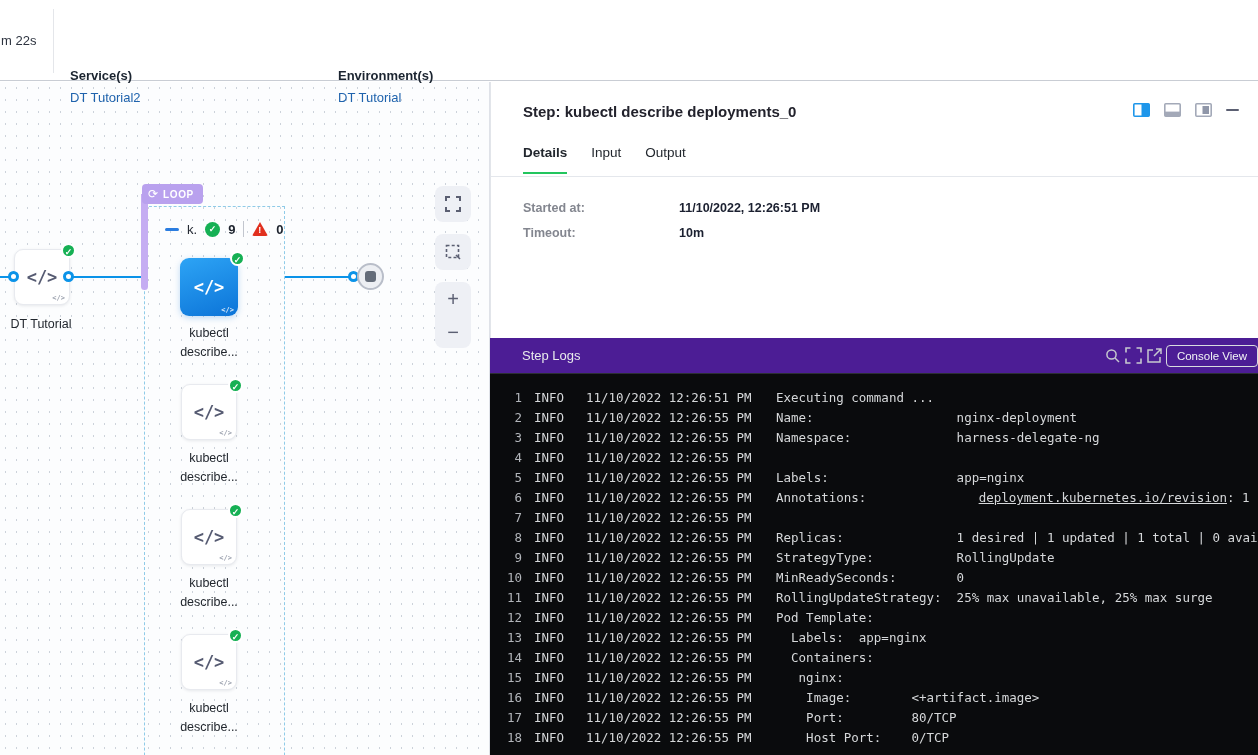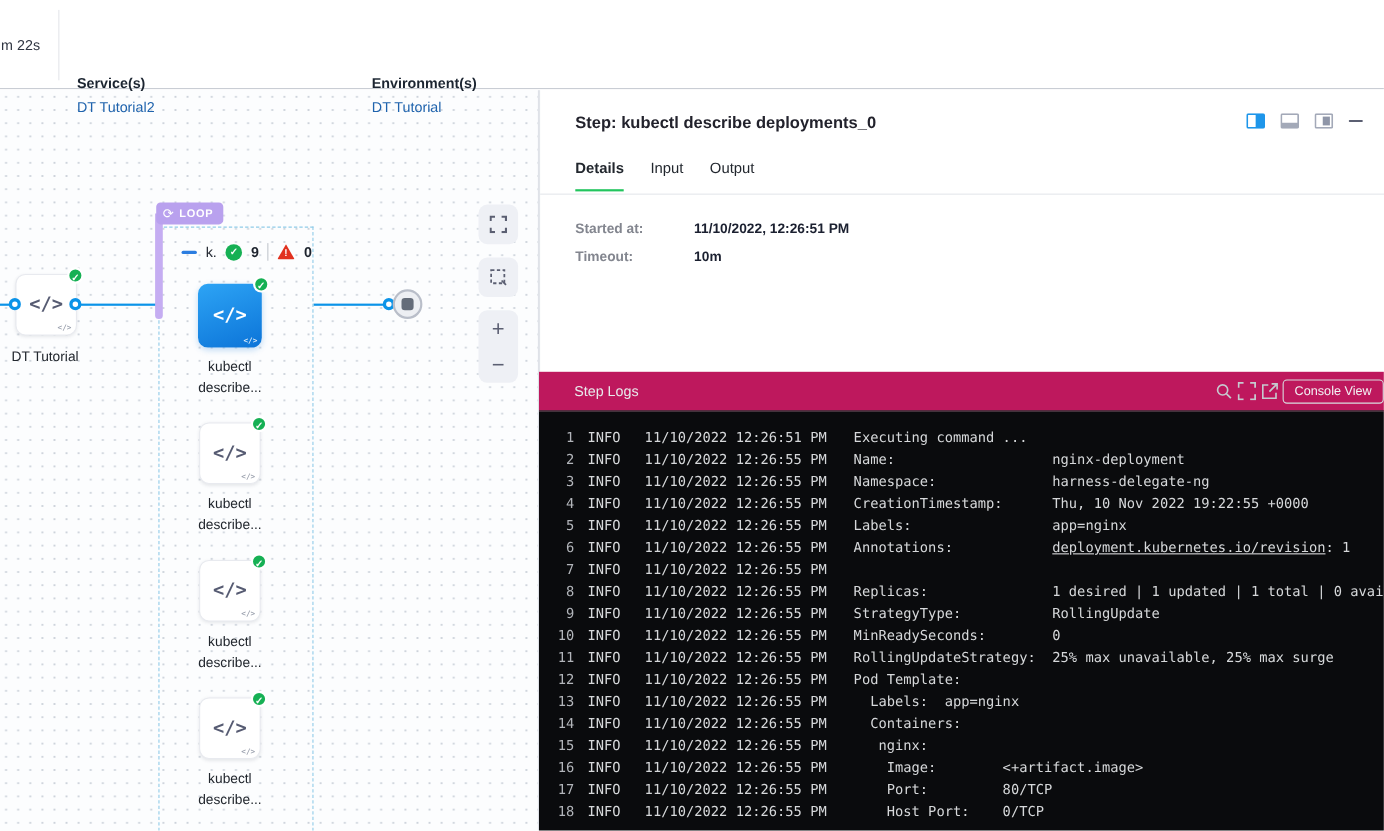--- a/index.html
+++ b/index.html
@@ -69,42 +69,42 @@
   
   #panel { position:absolute; left:490px; top:82px; width:768px; height:256px; background:#fff;
     border-left:1px solid #e2e5ea; }
   #panel-title { position:absolute; left:32px; top:21px; font-size:15px; font-weight:bold; color:#22222c; }
   #layout-icons { position:absolute; right:18px; top:21px; display:flex; align-items:center; gap:14px; }
   #tabs { position:absolute; left:32px; top:63px; display:flex; gap:24px; }
   .tab { font-size:13.5px; color:#22272e; padding-bottom:12px; cursor:pointer; }
   .tab.active { font-weight:bold; border-bottom:2px solid #22c55e; }
   #tabs-divider { position:absolute; left:0; top:94px; width:768px; height:1px; background:#e4e7ec; }
   #details-rows { position:absolute; left:32px; top:114px; }
-  .d-row { display:flex; height:24.5px; align-items:center; }
+  .d-row { display:flex; height:24.5px; align-items:center;gap:48px; }
   .d-label { width:108px; font-size:12.5px; font-weight:bold; color:#83868f; }
   .d-value { font-size:12.5px; font-weight:bold; color:#1b2030; white-space:pre; }
   .d-link { font-size:12.5px; font-weight:bold; color:#0278d5; cursor:pointer; white-space:pre; }
 
   
-  #log-header { position:absolute; left:490px; top:338px; width:768px; height:36px; background:#be185d;
+  #log-header { position:absolute; left:490px; top:338px; width:768px; height:36px; background:#4c1d95;
     border-bottom:1px solid #2c2f33; display:flex; align-items:center; }
   #log-title { margin-left:32px; font-size:13px; color:#e8eaec; }
   #log-actions { position:absolute; right:0; display:flex; align-items:center; gap:4px; }
   #console-view-btn { border:1px solid #d9dbdf; border-radius:4px; background:transparent;
     color:#f2f3f5; font-size:11.5px; padding:4px 10px; white-space:nowrap; cursor:pointer;
     font-family:"Liberation Sans", sans-serif; }
   #log-body { position:absolute; left:490px; top:374px; width:768px; height:381px; background:#0a0b0d;
     overflow:hidden; padding:14px 0 0 12px;
     font-family:"DejaVu Sans Mono", monospace; font-size:12.5px; }
   .log-row { display:flex; height:20px; line-height:20px; }
   .log-num { width:20px; text-align:right; color:#b2b5ba; flex:none; }
   .log-level { margin-left:12px; width:38px; color:#d6d8da; flex:none; }
   .log-time { margin-left:14px; width:172px; color:#d6d8da; flex:none; }
   .log-text { margin-left:18px; color:#d6d8da; white-space:pre; }
-  .log-text a { color:#d6d8da; text-decoration:underline; cursor:pointer; }
+  .log-text a { color:#d6d8da; text-decoration:underline; cursor:pointer;margin-left:22px; }
 
   svg { display:block; }
 </style>
 </head>
 <body>
 
 <div id="topbar">
   <span id="run-duration">m 22s</span>
   <div id="topbar-divider"></div>
   <div class="meta-block" style="left:70px;">
@@ -278,21 +278,20 @@
     <div class="log-row">
       <span class="log-num">3</span>
       <span class="log-level">INFO</span>
       <span class="log-time">11/10/2022 12:26:55 PM</span>
       <span class="log-text">Namespace:              harness-delegate-ng</span>
     </div>
     <div class="log-row">
       <span class="log-num">4</span>
       <span class="log-level">INFO</span>
       <span class="log-time">11/10/2022 12:26:55 PM</span>
-      <span class="log-text">CreationTimestamp:      Thu, 10 Nov 2022 19:22:55 +0000</span>
     </div>
     <div class="log-row">
       <span class="log-num">5</span>
       <span class="log-level">INFO</span>
       <span class="log-time">11/10/2022 12:26:55 PM</span>
       <span class="log-text">Labels:                 app=nginx</span>
     </div>
     <div class="log-row">
       <span class="log-num">6</span>
       <span class="log-level">INFO</span>

